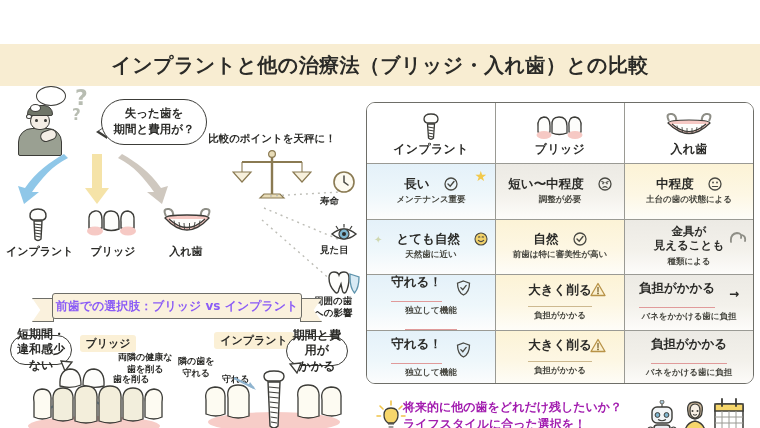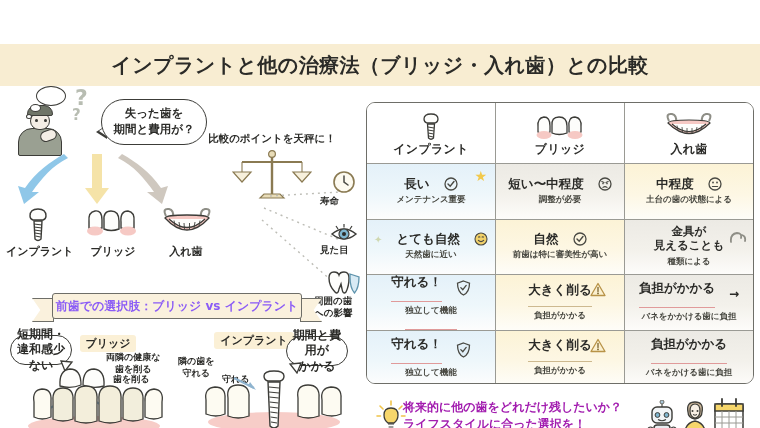--- a/index.html
+++ b/index.html
@@ -521,21 +521,21 @@
   <div class="mini-bubble cjk" style="left:10px; top:291px; width:62px; height:30px;">
     <span>短期間・</span>
     <span>違和感少ない</span>
   </div>
   <svg class="abs" style="left:60px; top:316px; width:14px; height:12px;" viewBox="0 0 14 12">
     <path d="M1 1 L12 2 L5 11 Z" fill="#fff" stroke="#3c3c38" stroke-width="1.3"></path>
   </svg>
 
   <div class="tag-chip" style="left:80px; top:291px; width:56px; height:17px;">ブリッジ</div>
 
-  <div class="note-text cjk" style="left:106px; top:308px;text-align:center;">
+  <div class="note-text cjk" style="left:118px; top:308px;text-align:center;">
     <span>両隣の健康な</span><br>
     <span>歯を削る</span>
   </div>
 
   <svg class="abs" style="left:56px; top:322px; width:56px; height:24px;" viewBox="0 0 56 24">
     <path d="M4 20 Q3 4 14 3 Q25 3 25 19 Q15 23 4 20 Z" fill="#fdfdfb" stroke="#3c3c38" stroke-width="1.3"></path>
     <path d="M27 19 Q27 3 38 3 Q49 4 48 20 Q37 23 27 19 Z" fill="#fdfdfb" stroke="#3c3c38" stroke-width="1.3"></path>
   </svg>
   <div class="note-text cjk" style="left:113px; top:330px; font-size:9px;">歯を削る</div>
 

